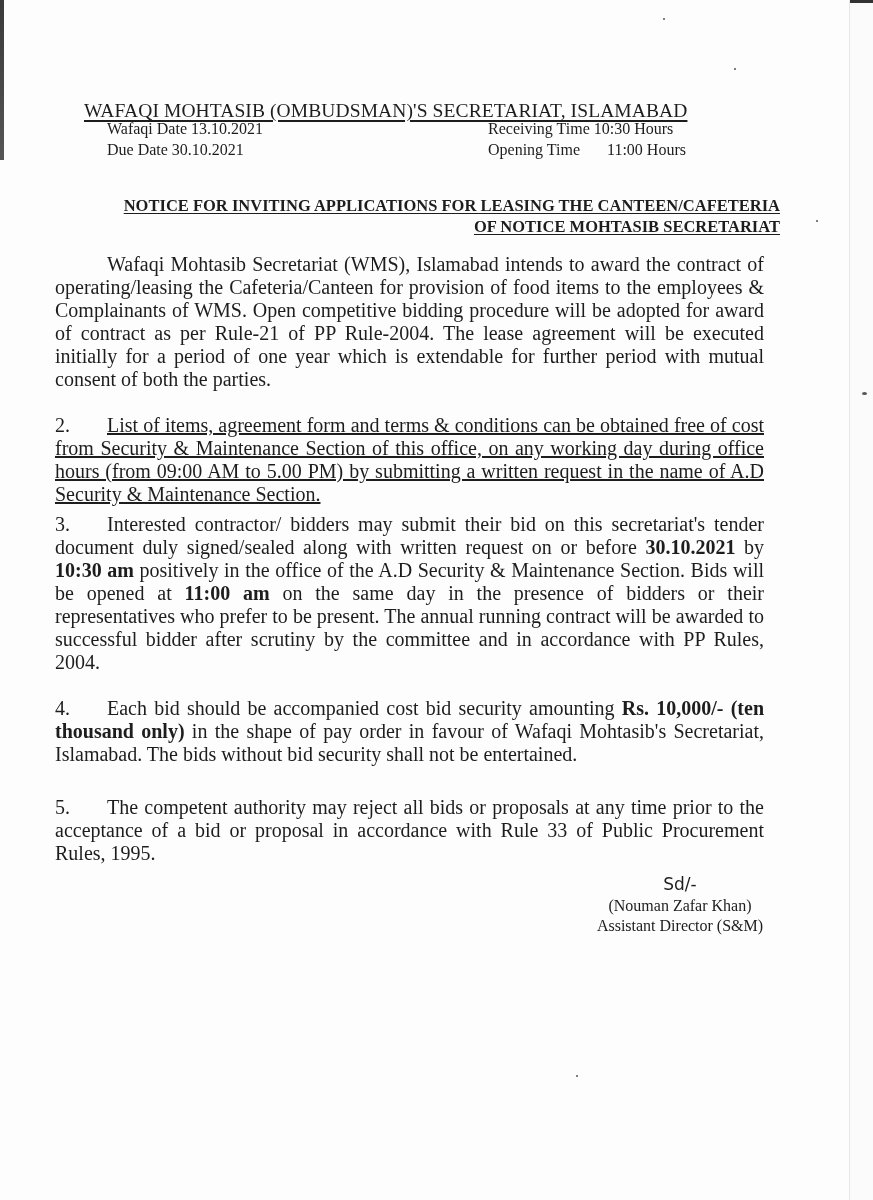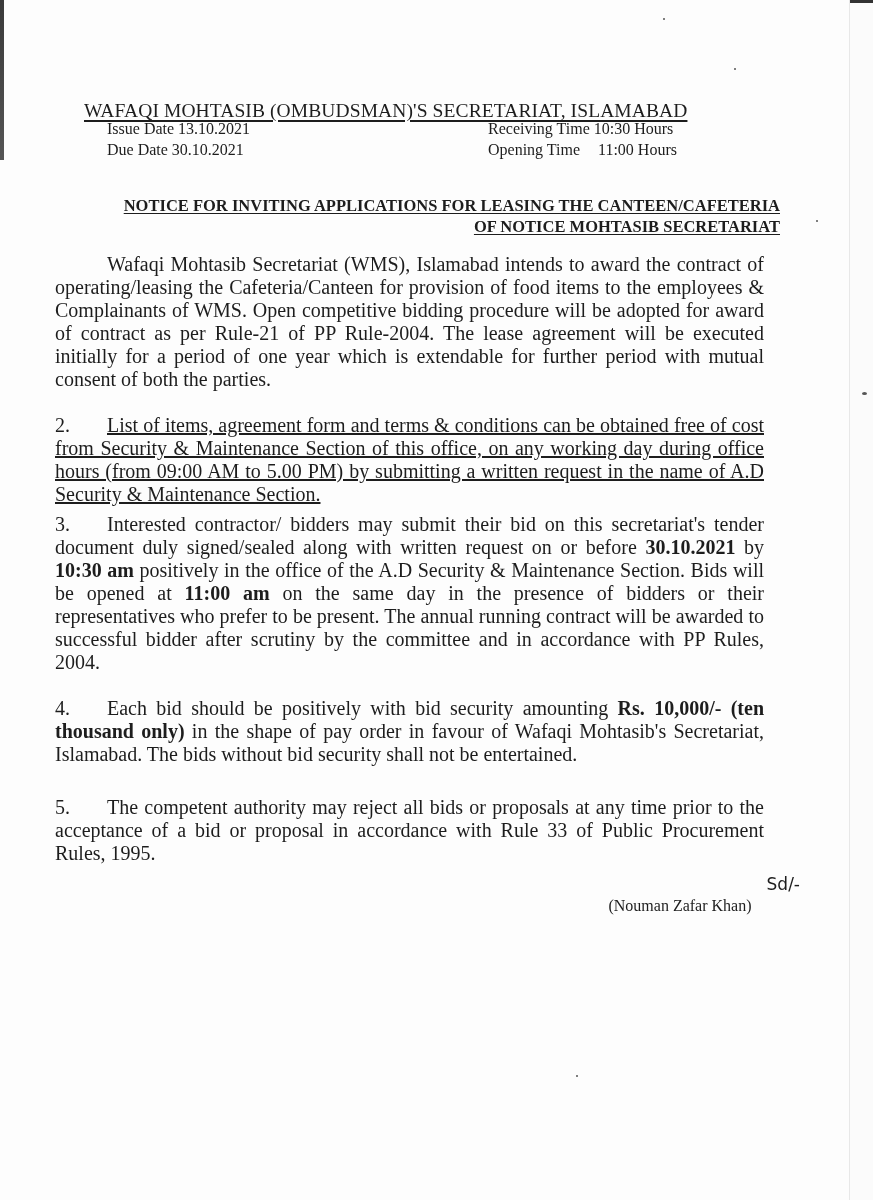--- a/index.html
+++ b/index.html
@@ -52,21 +52,21 @@
     margin-top: 24px;
   }
   .meta {
     position: absolute;
     font-size: 16px;
     line-height: 21px;
     white-space: nowrap;
   }
   .meta-left { left: 107px; top: 118px; }
   .meta-right { left: 488px; top: 118px; }
-  .meta-right .ot-val { margin-left: 14px; }
+  .meta-right .ot-val { margin-left: 23px; }
   .notice-heading {
     position: absolute;
     left: 40px; width: 740px;
     top: 195px;
     text-align: right;
     font-weight: bold;
     font-size: 16.5px;
     line-height: 21px;
     text-decoration: underline;
     text-underline-offset: 2px;
@@ -93,40 +93,39 @@
     left: 560px; width: 240px;
     top: 872px;
     text-align: center;
     font-size: 16px;
     line-height: 20px;
   }
   .sd {
     font-family: "DejaVu Sans", sans-serif;
     font-size: 17px;
     line-height: 24px;
-    text-align: right;
   }
 </style>
 </head>
 <body>
 
 <div class="scan-left-edge"></div>
 <div class="scan-right-strip"></div>
 <div class="scan-top-right"></div>
 <div class="speck" style="left:663px;top:18px;"></div>
 <div class="speck" style="left:734px;top:68px;"></div>
 <div class="speck" style="left:816px;top:220px;"></div>
 <div class="speck" style="left:862px;top:392px;width:5px;height:3px;"></div>
 <div class="speck" style="left:576px;top:1075px;"></div>
 
 <div class="page-title">WAFAQI MOHTASIB (OMBUDSMAN)'S SECRETARIAT, ISLAMABAD</div>
 
 <div class="meta meta-left">
   <div>
-    <span>Issue Date</span>
+    <span>Wafaqi Date</span>
     <span>13.10.2021</span>
   </div>
   <div>
     <span>Due Date</span>
     <span>30.10.2021</span>
   </div>
 </div>
 
 <div class="meta meta-right">
   <div>
@@ -150,23 +149,24 @@
 
 <div class="para p2">
   <span class="num">2.</span><span>List of items, agreement form and terms &amp; conditions can be obtained free of cost from Security &amp; Maintenance Section of this office, on any working day during office hours (from 09:00 AM to 5.00 PM) by submitting a written request in the name of A.D Security &amp; Maintenance Section.</span>
 </div>
 
 <div class="para p3">
   <span class="num">3.</span><span>Interested contractor/ bidders may submit their bid on this secretariat's tender document duly signed/sealed along with written request on or before </span><b>30.10.2021</b><span> by </span><b>10:30 am</b><span> positively in the office of the A.D Security &amp; Maintenance Section. Bids will be opened at </span><b>11:00 am</b><span> on the same day in the presence of bidders or their representatives who prefer to be present. The annual running contract will be awarded to successful bidder after scrutiny by the committee and in accordance with PP Rules, 2004.</span>
 </div>
 
 <div class="para p4">
-  <span class="num">4.</span><span>Each bid should be positively with bid security amounting </span><b>Rs. 10,000/- (ten thousand only)</b><span> in the shape of pay order in favour of Wafaqi Mohtasib's Secretariat, Islamabad. The bids without bid security shall not be entertained.</span>
+  <span class="num">4.</span><span>Each bid should be accompanied cost bid security amounting </span><b>Rs. 10,000/- (ten thousand only)</b><span> in the shape of pay order in favour of Wafaqi Mohtasib's Secretariat, Islamabad. The bids without bid security shall not be entertained.</span>
 </div>
 
 <div class="para p5">
   <span class="num">5.</span><span>The competent authority may reject all bids or proposals at any time prior to the acceptance of a bid or proposal in accordance with Rule 33 of Public Procurement Rules, 1995.</span>
 </div>
 
 <div class="signature">
   <div class="sd">Sd/-</div>
   <div>(Nouman Zafar Khan)</div>
+  <div>Assistant Director (S&amp;M)</div>
 </div>
 
 </body></html>

